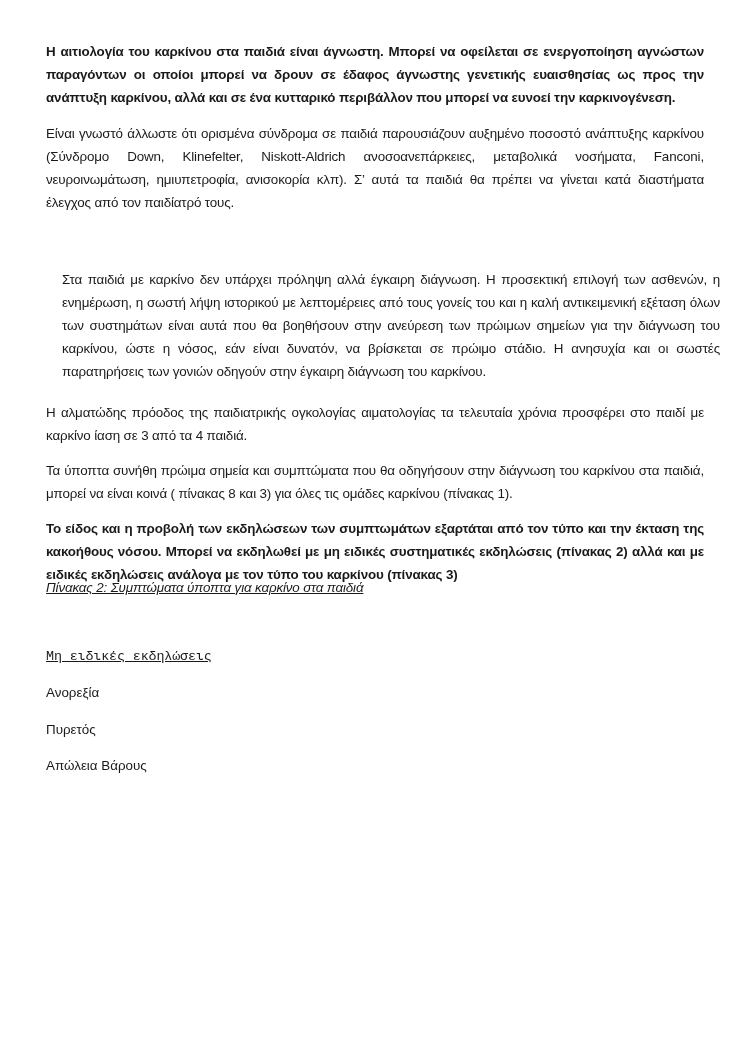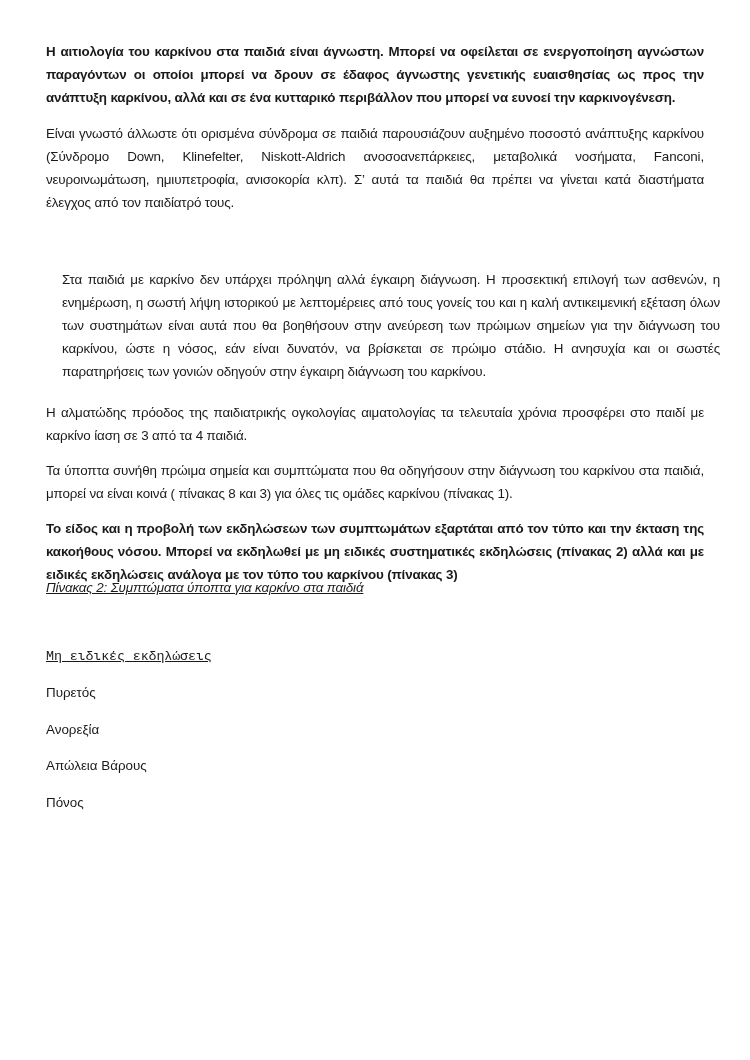--- a/index.html
+++ b/index.html
@@ -29,18 +29,17 @@
   <p class="para p2">Είναι γνωστό άλλωστε ότι ορισμένα σύνδρομα σε παιδιά παρουσιάζουν αυξημένο ποσοστό ανάπτυξης καρκίνου (Σύνδρομο Down, Klinefelter, Niskott-Aldrich ανοσοανεπάρκειες, μεταβολικά νοσήματα, Fanconi, νευροινωμάτωση, ημιυπετροφία, ανισοκορία κλπ). Σ’ αυτά τα παιδιά θα πρέπει να γίνεται κατά διαστήματα έλεγχος από τον παιδίατρό τους.</p>
   <p class="para p3">Στα παιδιά με καρκίνο δεν υπάρχει πρόληψη αλλά έγκαιρη διάγνωση. Η προσεκτική επιλογή των ασθενών, η ενημέρωση, η σωστή λήψη ιστορικού με λεπτομέρειες από τους γονείς του και η καλή αντικειμενική εξέταση όλων των συστημάτων είναι αυτά που θα βοηθήσουν στην ανεύρεση των πρώιμων σημείων για την διάγνωση του καρκίνου, ώστε η νόσος, εάν είναι δυνατόν, να βρίσκεται σε πρώιμο στάδιο. Η ανησυχία και οι σωστές παρατηρήσεις των γονιών οδηγούν στην έγκαιρη διάγνωση του καρκίνου.</p>
   <p class="para p4">Η αλματώδης πρόοδος της παιδιατρικής ογκολογίας αιματολογίας τα τελευταία χρόνια προσφέρει στο παιδί με καρκίνο ίαση σε 3 από τα 4 παιδιά.</p>
   <p class="para p5">Τα ύποπτα συνήθη πρώιμα σημεία και συμπτώματα που θα οδηγήσουν στην διάγνωση του καρκίνου στα παιδιά, μπορεί να είναι κοινά ( πίνακας 8 και 3) για όλες τις ομάδες καρκίνου (πίνακας 1).</p>
   <p class="para p6">Το είδος και η προβολή των εκδηλώσεων των συμπτωμάτων εξαρτάται από τον τύπο και την έκταση της κακοήθους νόσου. Μπορεί να εκδηλωθεί με μη ειδικές συστηματικές εκδηλώσεις (πίνακας 2) αλλά και με ειδικές εκδηλώσεις ανάλογα με τον τύπο του καρκίνου (πίνακας 3)</p>
 
   <div class="caption">Πίνακας 2: Συμπτώματα ύποπτα για καρκίνο στα παιδιά</div>
   <div class="heading">Μη ειδικές εκδηλώσεις</div>
 
   <ul class="list">
+    <li>Ανορεξία</li>
     <li>Πυρετός</li>
-    <li>Ανορεξία</li>
     <li>Απώλεια Βάρους</li>
-    <li>Πόνος</li>
   </ul>
 </div>
 
 </body></html>

